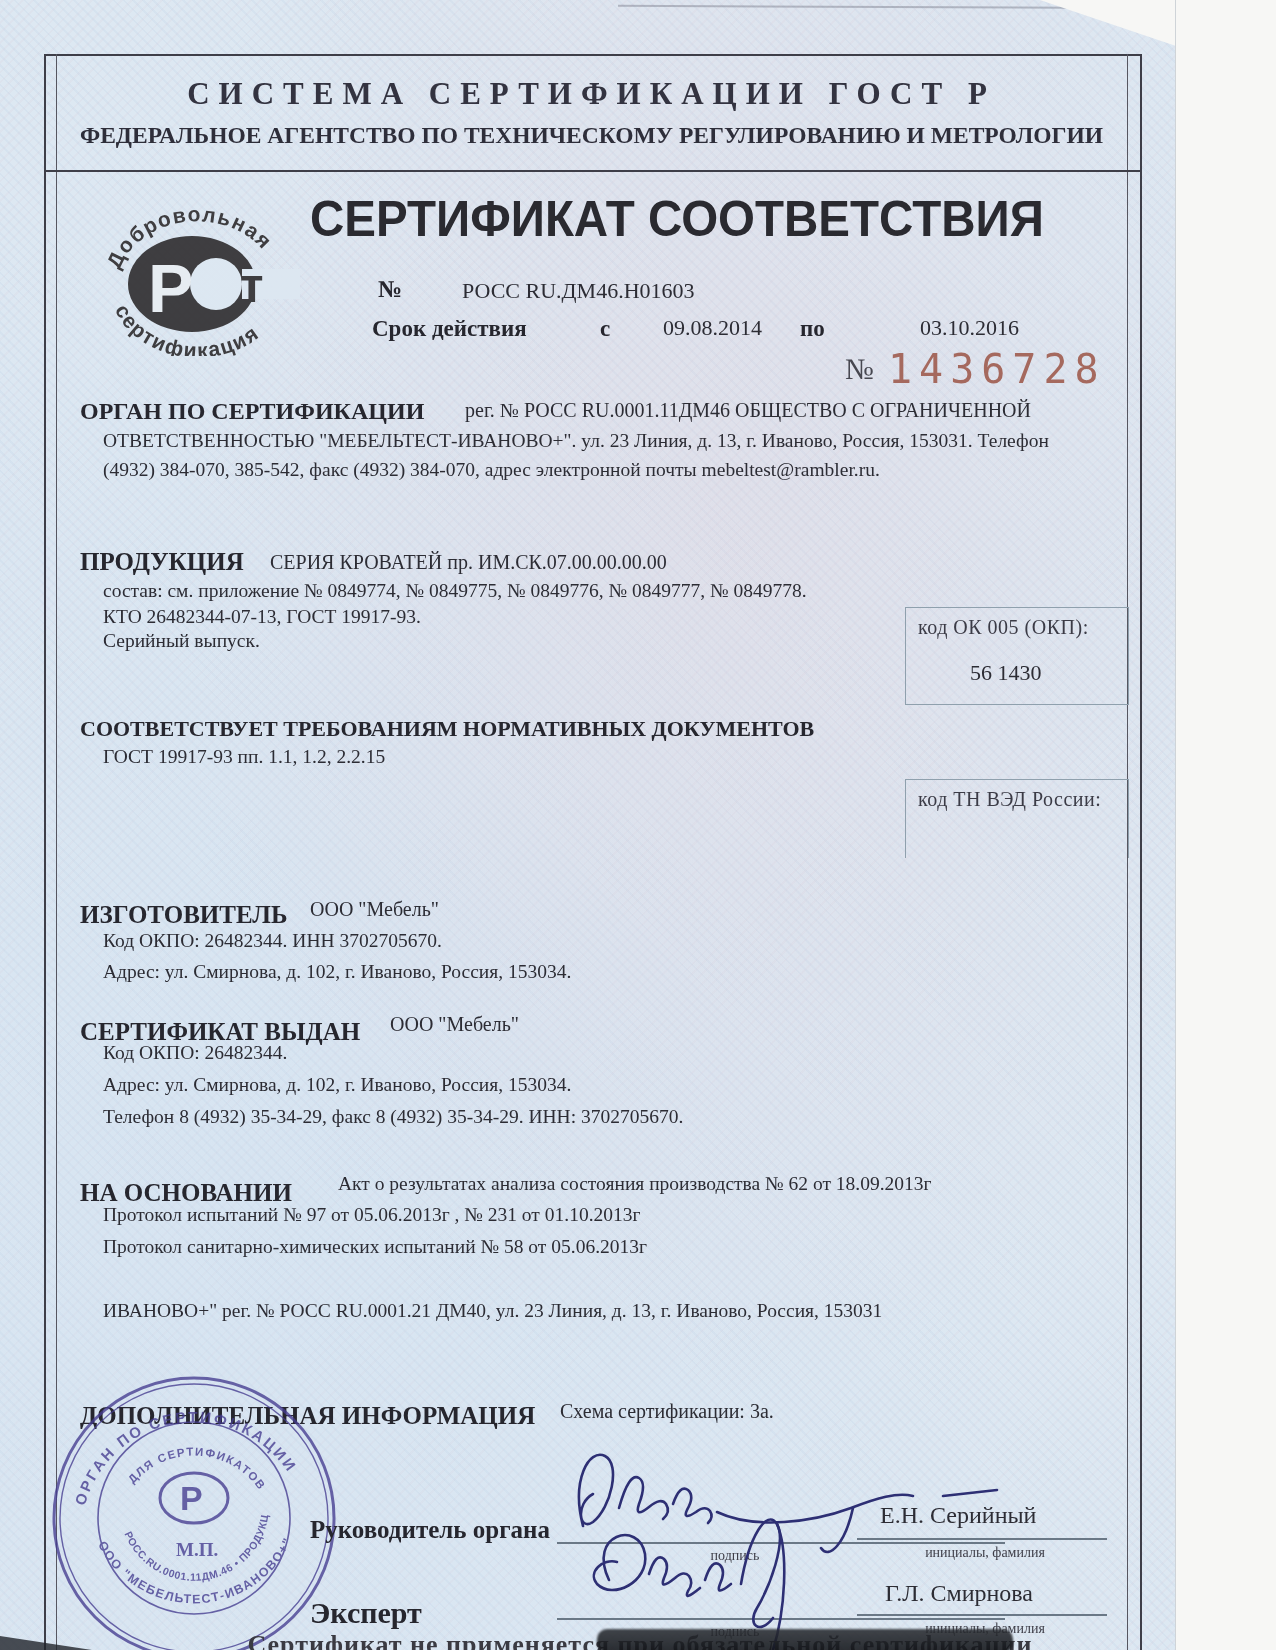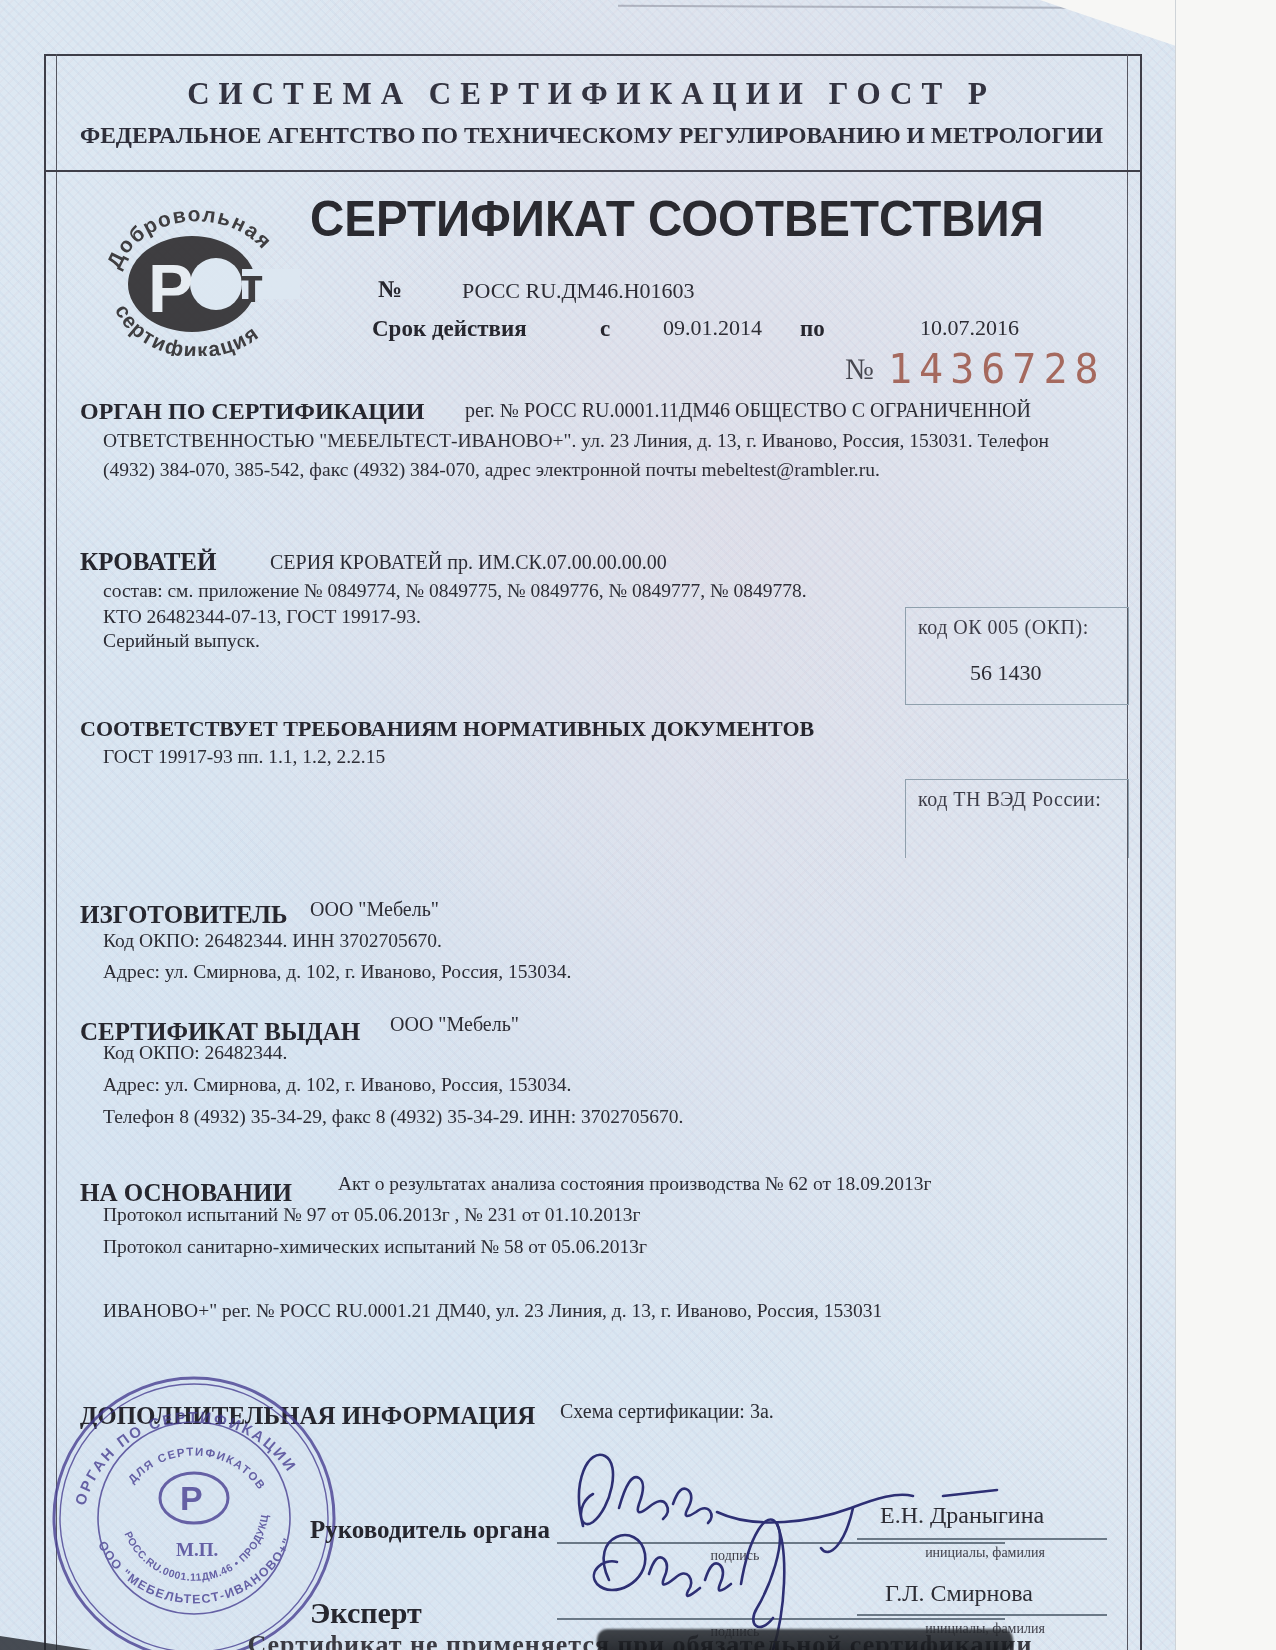--- a/index.html
+++ b/index.html
@@ -83,33 +83,33 @@
     </text>
   </svg>
 
   <div class="t sans doc-title">СЕРТИФИКАТ СООТВЕТСТВИЯ</div>
 
   <div class="t b" style="left:378px;top:276px;font-size:24px;">№</div>
   <div class="t" style="left:462px;top:278px;font-size:22px;">РОСС RU.ДМ46.Н01603</div>
 
   <div class="t b" style="left:372px;top:316px;font-size:23px;">Срок действия</div>
   <div class="t b" style="left:600px;top:316px;font-size:23px;">с</div>
-  <div class="t" style="left:663px;top:315px;font-size:22px;">09.01.2014</div>
+  <div class="t" style="left:663px;top:315px;font-size:22px;">09.08.2014</div>
   <div class="t b" style="left:800px;top:316px;font-size:23px;">по</div>
-  <div class="t" style="left:920px;top:315px;font-size:22px;">10.07.2016</div>
+  <div class="t" style="left:920px;top:315px;font-size:22px;">03.10.2016</div>
 
   <div class="t" style="left:845px;top:352px;font-size:30px;color:#474750;">№</div>
   <div class="t serial-digits" style="left:888px;top:346px;">1436728</div>
 
   <div class="t b" style="left:80px;top:398px;font-size:24px;">ОРГАН ПО СЕРТИФИКАЦИИ</div>
   <div class="t" style="left:465px;top:399px;font-size:20px;">рег. № РОСС RU.0001.11ДМ46 ОБЩЕСТВО С ОГРАНИЧЕННОЙ</div>
   <div class="t" style="left:103px;top:430px;font-size:19.5px;">ОТВЕТСТВЕННОСТЬЮ "МЕБЕЛЬТЕСТ-ИВАНОВО+". ул. 23 Линия, д. 13, г. Иваново, Россия, 153031. Телефон</div>
   <div class="t" style="left:103px;top:459px;font-size:19.5px;">(4932) 384-070, 385-542, факс (4932) 384-070, адрес электронной почты mebeltest@rambler.ru.</div>
 
-  <div class="t b" style="left:80px;top:548px;font-size:25px;">КРОВАТЕЙ</div>
+  <div class="t b" style="left:80px;top:548px;font-size:25px;">ПРОДУКЦИЯ</div>
   <div class="t" style="left:270px;top:551px;font-size:20px;">СЕРИЯ КРОВАТЕЙ пр. ИМ.СК.07.00.00.00.00</div>
   <div class="t" style="left:103px;top:580px;font-size:19.5px;">состав: см. приложение № 0849774, № 0849775, № 0849776, № 0849777, № 0849778.</div>
   <div class="t" style="left:103px;top:606px;font-size:19.5px;">КТО 26482344-07-13, ГОСТ 19917-93.</div>
   <div class="t" style="left:103px;top:630px;font-size:19.5px;">Серийный выпуск.</div>
 
   <div class="code-box" style="left:905px;top:607px;width:222px;height:96px;">
     <div class="box-label">код ОК 005 (ОКП):</div>
     <div class="box-value">56 1430</div>
   </div>
 
@@ -163,21 +163,21 @@
       <textPath href="#sealArcInB" startOffset="16">РОСС.RU.0001.11ДМ.46 • ПРОДУКЦИИ</textPath>
     </text>
     <ellipse cx="148" cy="128" rx="34" ry="25" fill="none" stroke="#453c90" stroke-width="3"></ellipse>
     <text x="134" y="140" font-size="34" font-weight="bold" fill="#453c90" font-family="Liberation Sans, sans-serif">Р</text>
     <text x="130" y="186" font-size="19" font-weight="bold" fill="#453c90" font-family="Liberation Serif, serif">М.П.</text>
   </svg>
 
   <div class="t b" style="left:310px;top:1516px;font-size:25px;">Руководитель органа</div>
   <div class="sig-line" style="left:557px;top:1500px;width:448px;height:42px;"></div>
   <div class="t cap" style="left:655px;top:1548px;width:160px;">подпись</div>
-  <div class="t" style="left:880px;top:1502px;font-size:24px;">Е.Н. Драныгина</div>
+  <div class="t" style="left:880px;top:1502px;font-size:24px;">Е.Н. Серийный</div>
   <div class="sig-line" style="left:857px;top:1500px;width:250px;height:38px;"></div>
   <div class="t cap" style="left:880px;top:1545px;width:210px;">инициалы, фамилия</div>
 
   <div class="t b" style="left:310px;top:1596px;font-size:30px;">Эксперт</div>
   <div class="sig-line" style="left:557px;top:1580px;width:448px;height:38px;"></div>
   <div class="t cap" style="left:655px;top:1624px;width:160px;">подпись</div>
   <div class="t" style="left:885px;top:1580px;font-size:24px;">Г.Л. Смирнова</div>
   <div class="sig-line" style="left:857px;top:1578px;width:250px;height:36px;"></div>
   <div class="t cap" style="left:880px;top:1621px;width:210px;">инициалы, фамилия</div>
 

